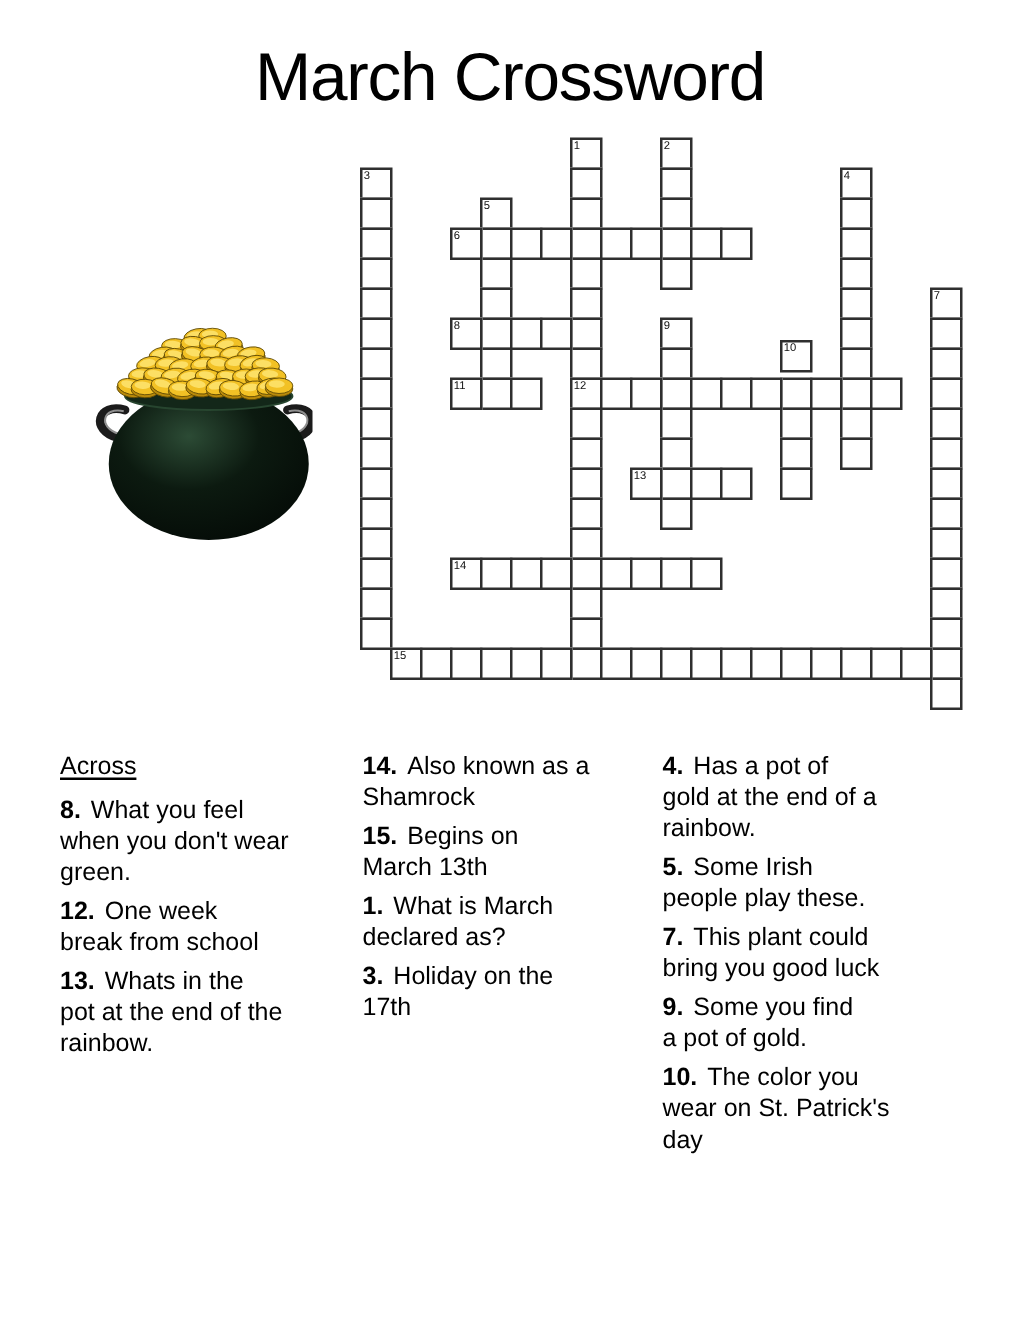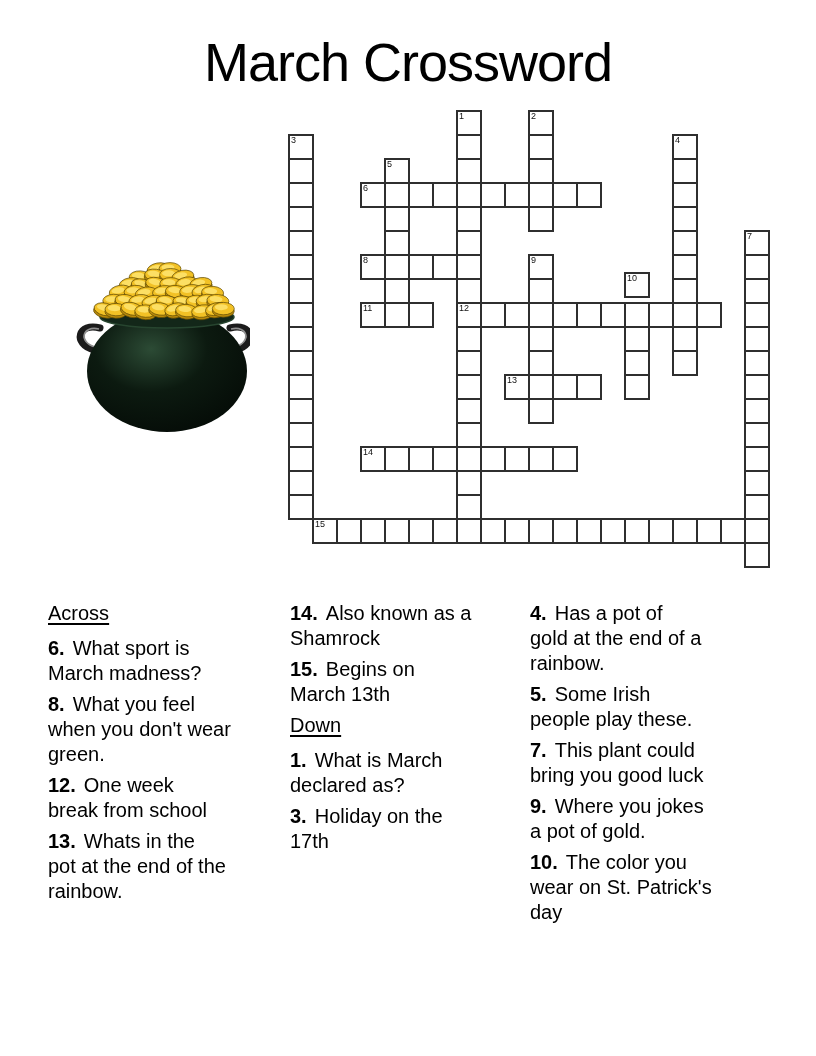--- a/index.html
+++ b/index.html
@@ -415,48 +415,45 @@
     <div class="cell" style="left: 311px; top: 407px;"></div>
     <div class="cell" style="left: 335px; top: 407px;"></div>
     <div class="cell" style="left: 359px; top: 407px;"></div>
     <div class="cell" style="left: 383px; top: 407px;"></div>
     <div class="cell" style="left: 407px; top: 407px;"></div>
     <div class="cell" style="left: 431px; top: 407px;"></div>
   </div>
 
 <div id="cluecol0" class="cluecol">
     <div class="cheadwrap"><span class="chead">Across</span></div>
-    <p class="clue"><b class="num">6.</b><span class="txt">What sport is
-March madness?</span></p>
     <p class="clue"><b class="num">8.</b><span class="txt">What you feel
 when you don't wear
 green.</span></p>
     <p class="clue"><b class="num">12.</b><span class="txt">One week
 break from school</span></p>
     <p class="clue"><b class="num">13.</b><span class="txt">Whats in the
 pot at the end of the
 rainbow.</span></p>
   </div>
 <div id="cluecol1" class="cluecol">
     <p class="clue"><b class="num">14.</b><span class="txt">Also known as a
 Shamrock</span></p>
     <p class="clue"><b class="num">15.</b><span class="txt">Begins on
 March 13th</span></p>
-    <div class="cheadwrap"><span class="chead">Down</span></div>
     <p class="clue"><b class="num">1.</b><span class="txt">What is March
 declared as?</span></p>
     <p class="clue"><b class="num">3.</b><span class="txt">Holiday on the
 17th</span></p>
   </div>
 <div id="cluecol2" class="cluecol">
     <p class="clue"><b class="num">4.</b><span class="txt">Has a pot of
 gold at the end of a
 rainbow.</span></p>
     <p class="clue"><b class="num">5.</b><span class="txt">Some Irish
 people play these.</span></p>
     <p class="clue"><b class="num">7.</b><span class="txt">This plant could
 bring you good luck</span></p>
-    <p class="clue"><b class="num">9.</b><span class="txt">Where you jokes
+    <p class="clue"><b class="num">9.</b><span class="txt">Some you find
 a pot of gold.</span></p>
     <p class="clue"><b class="num">10.</b><span class="txt">The color you
 wear on St. Patrick's
 day</span></p>
   </div>
 
 </body></html>

